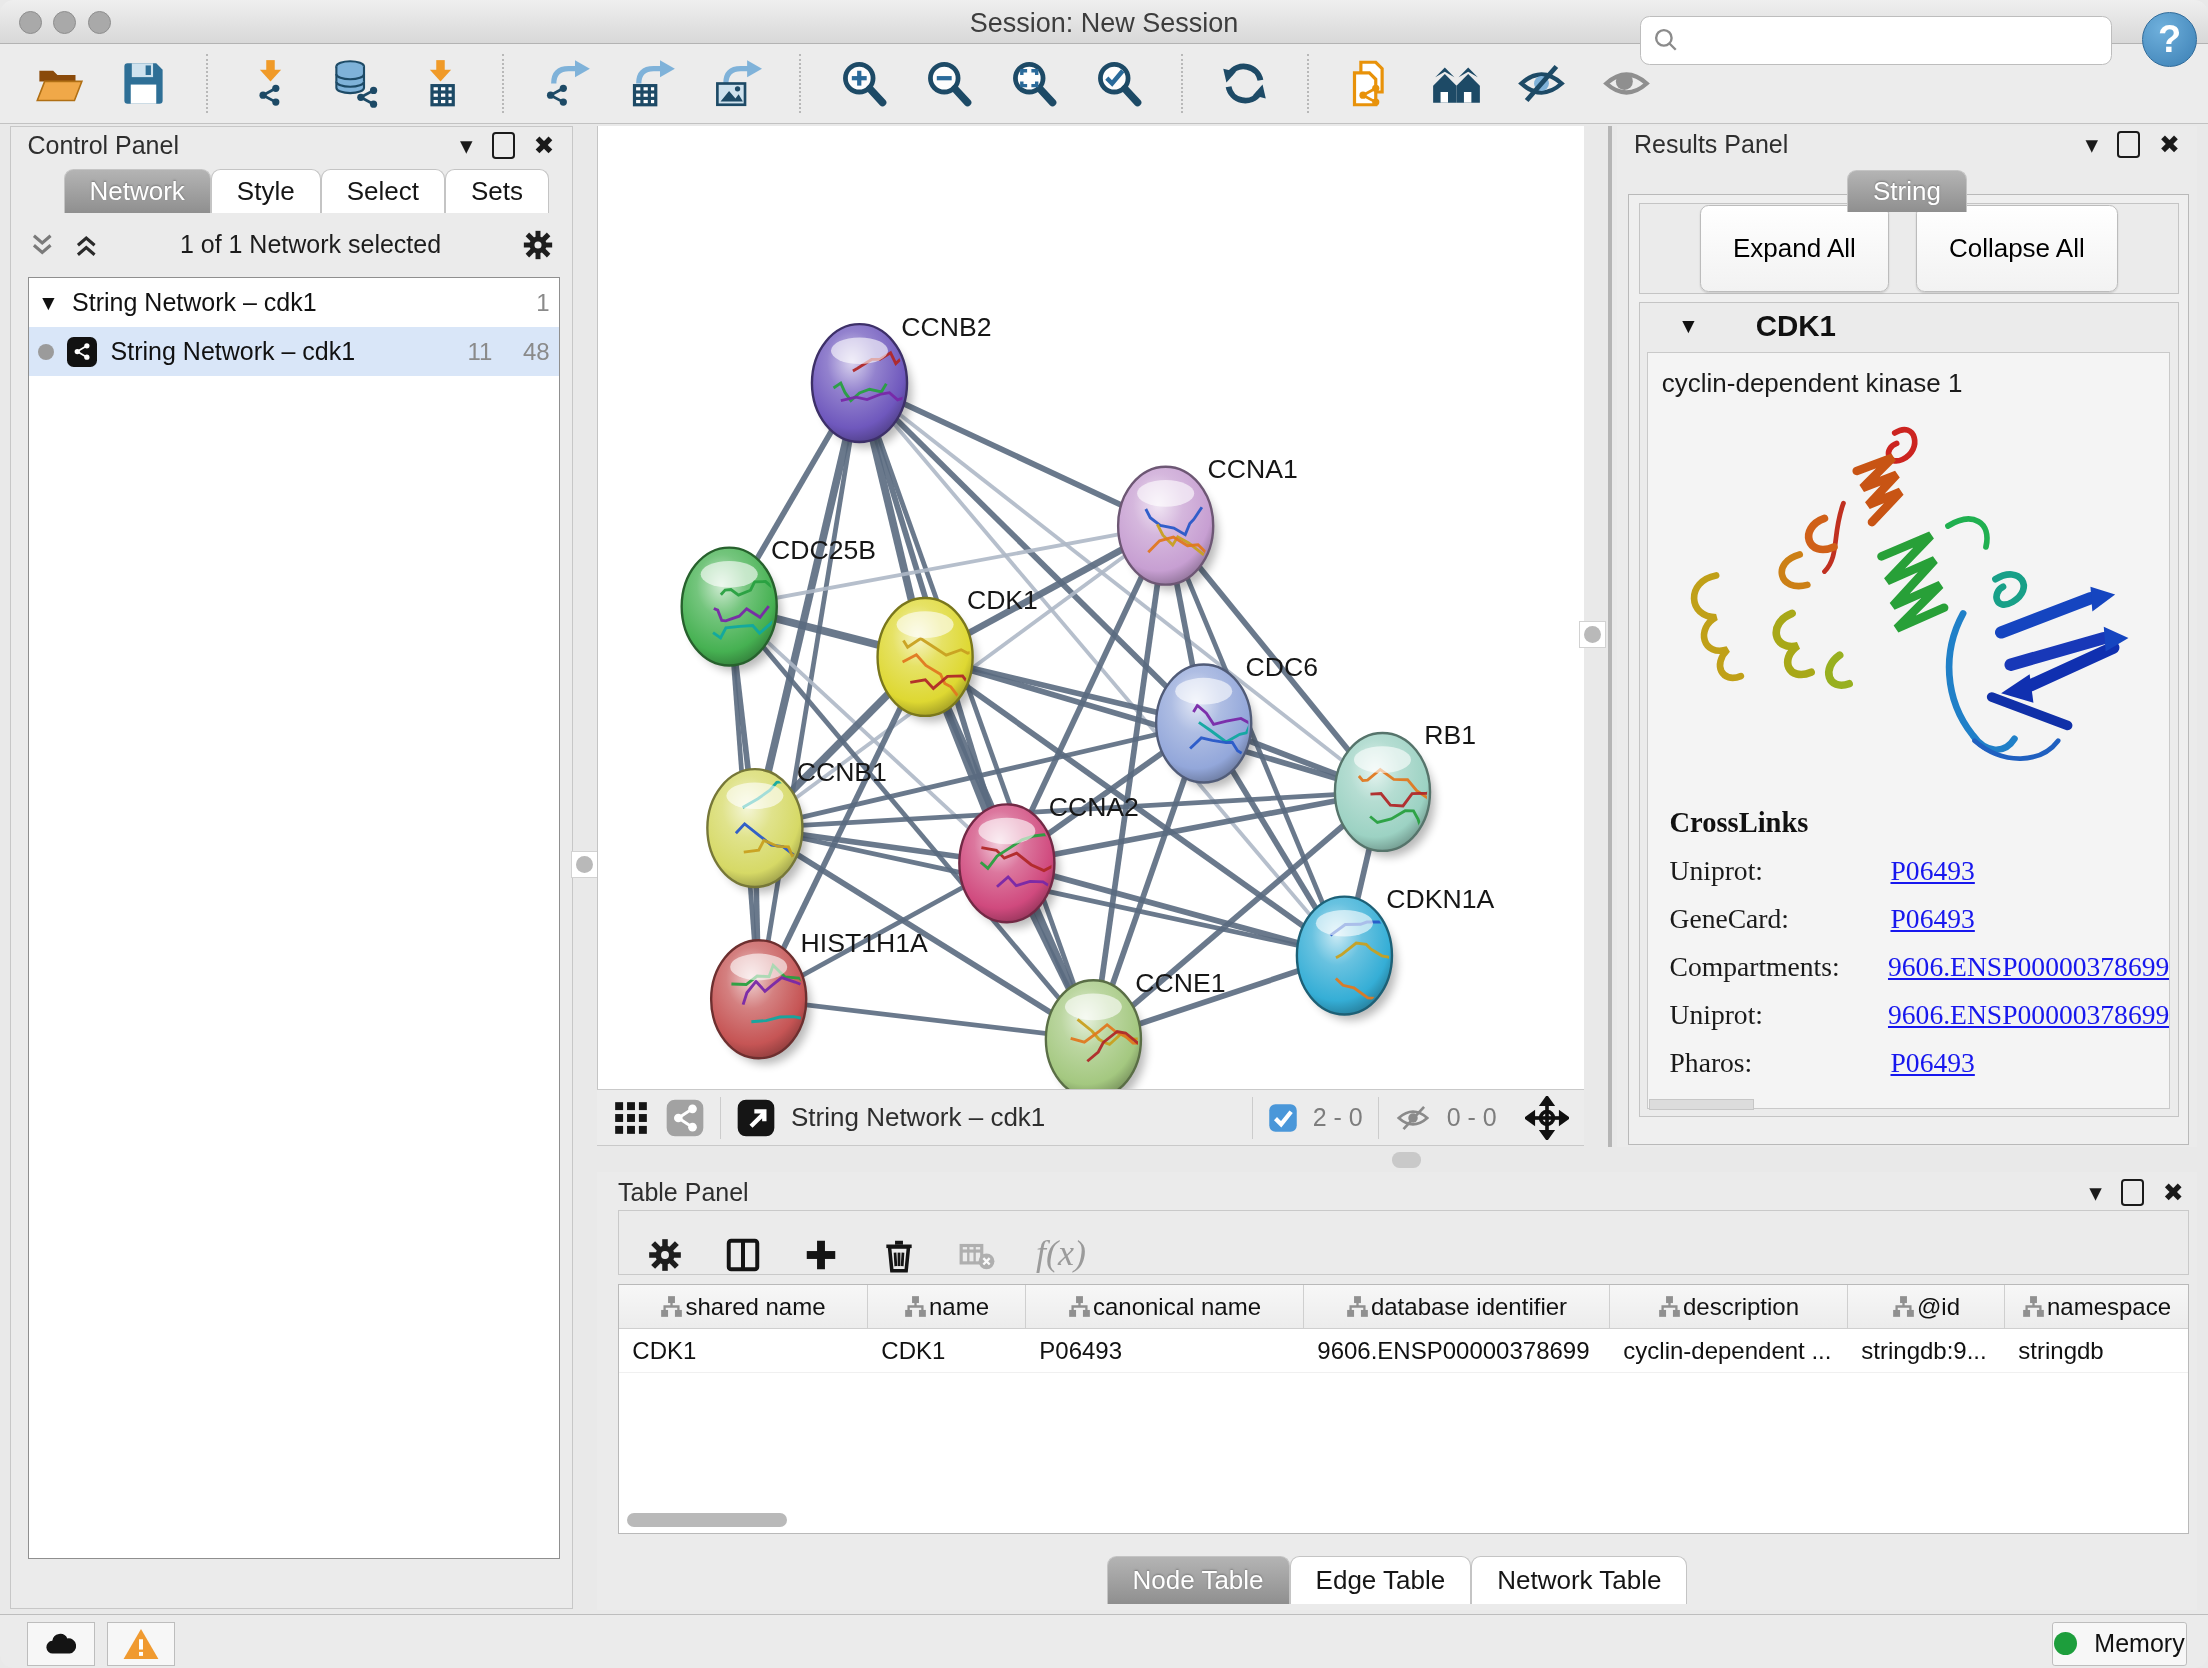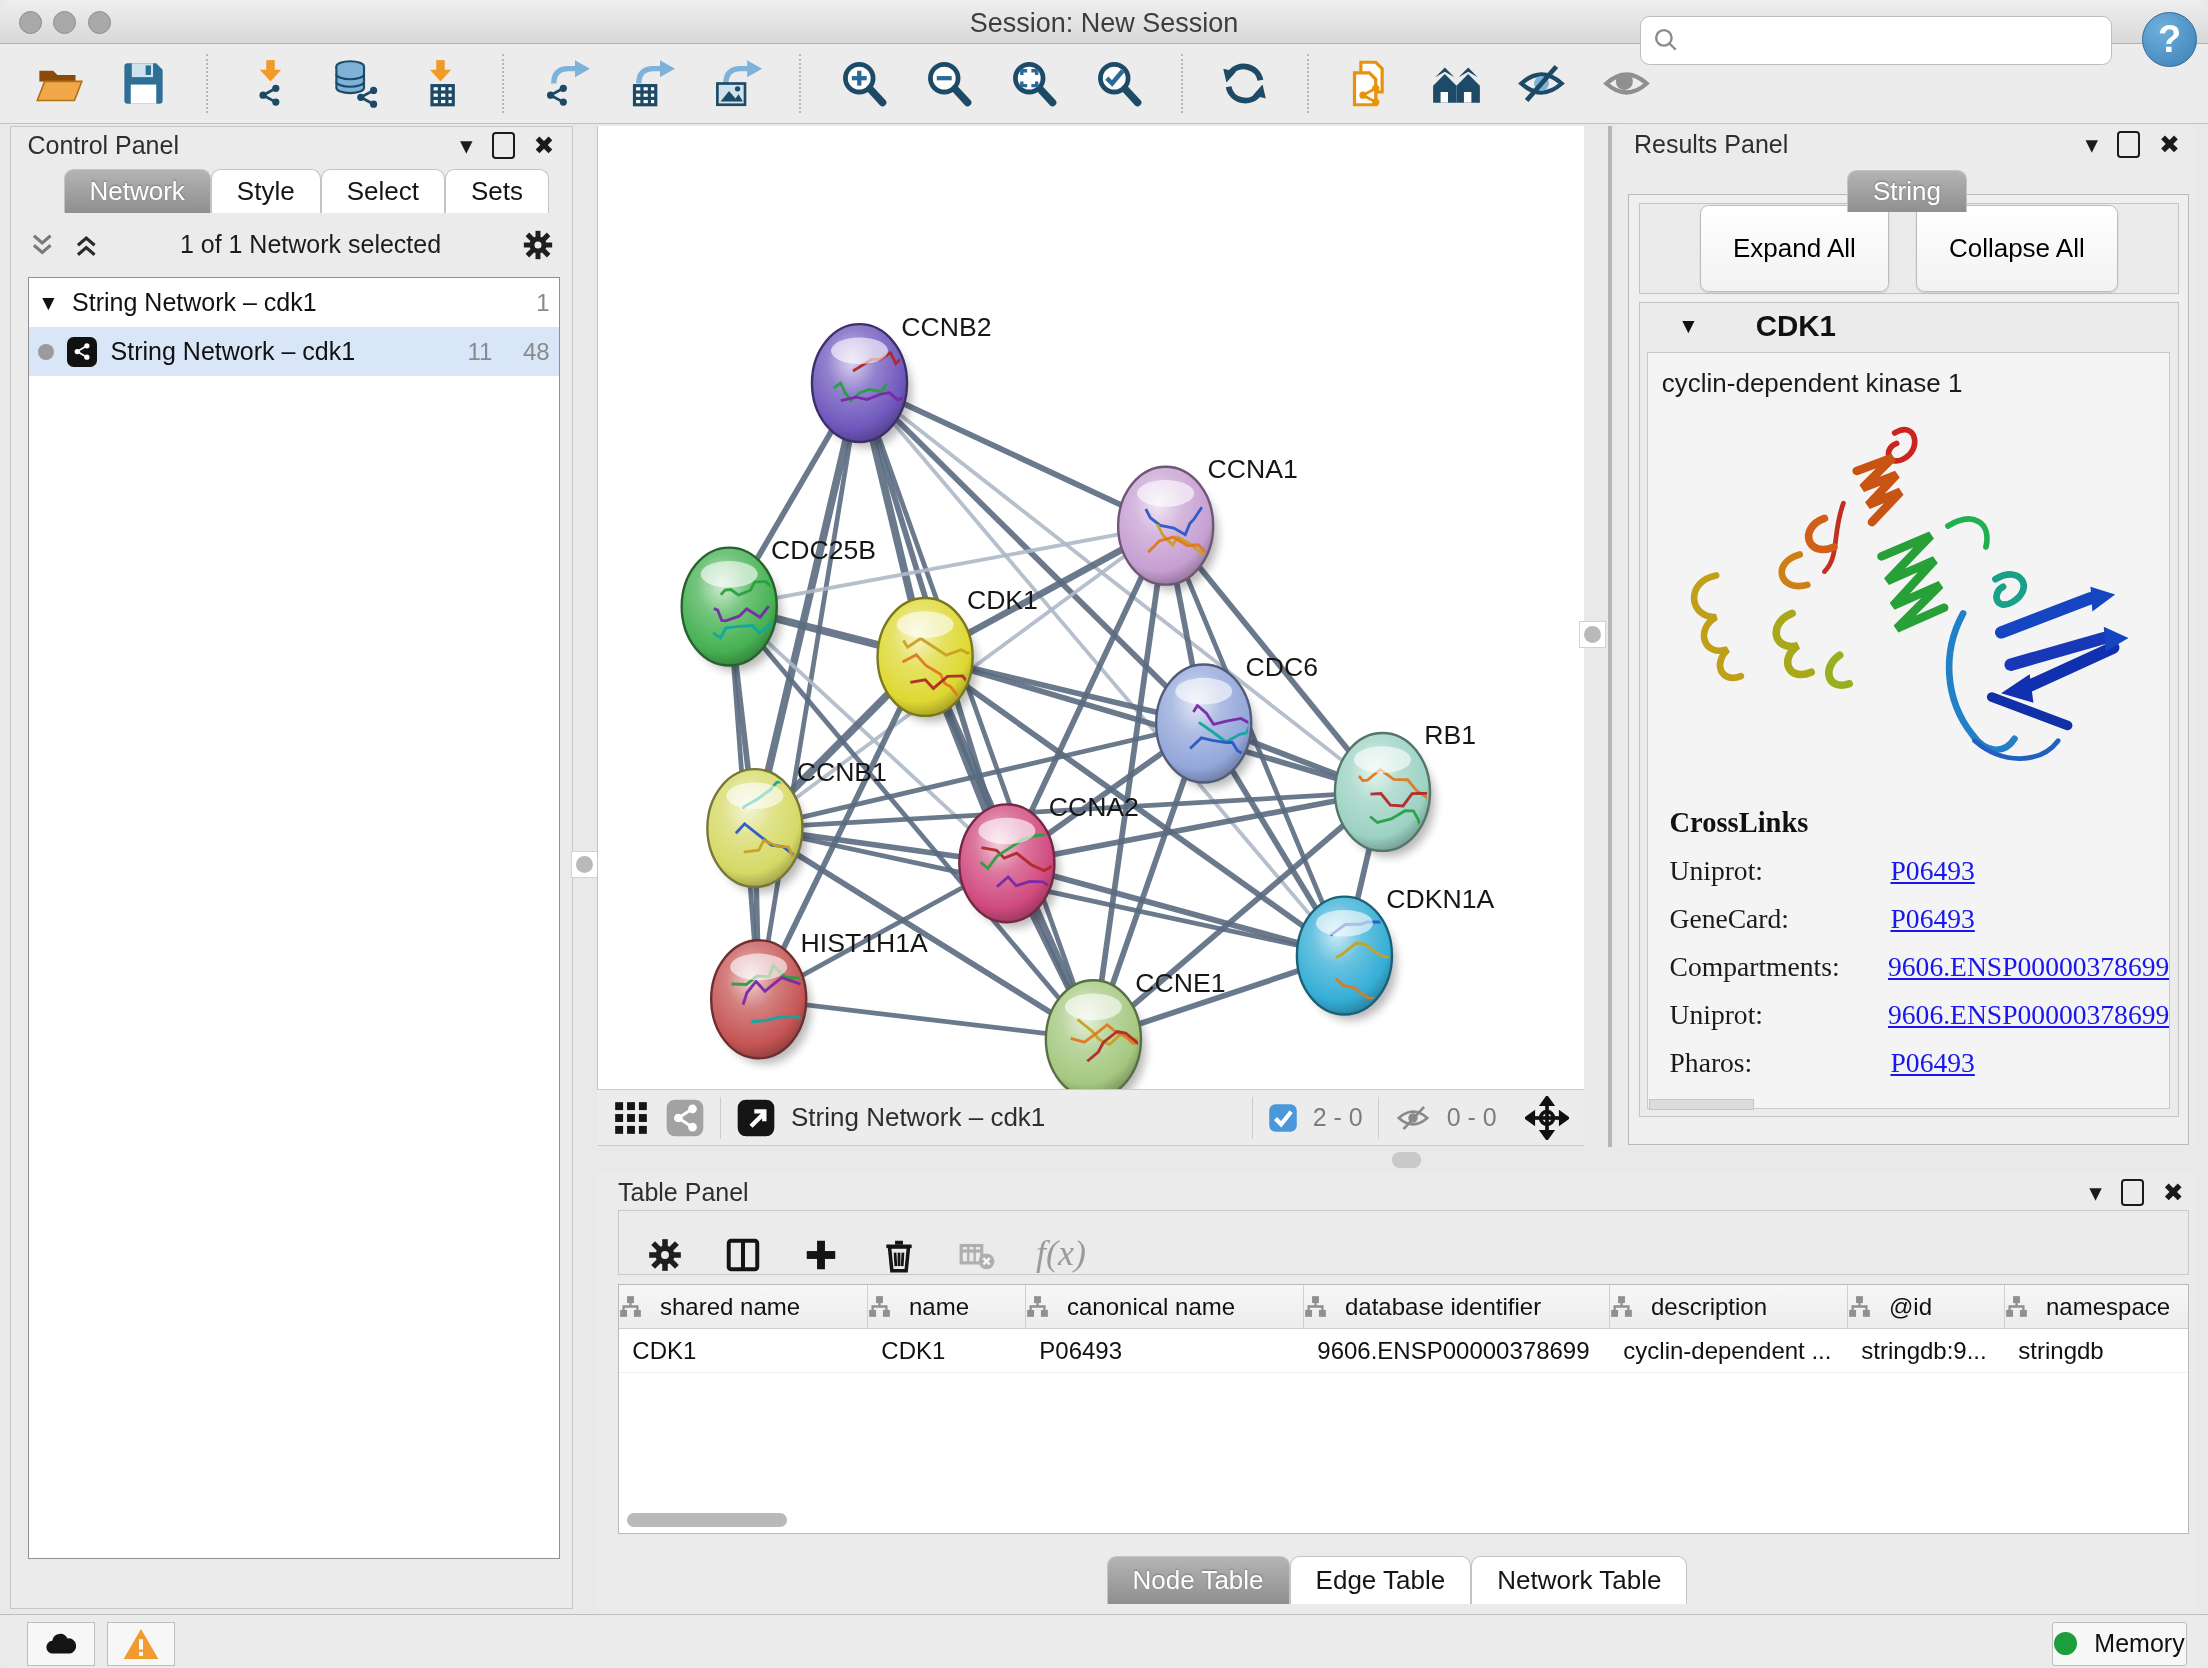--- a/index.html
+++ b/index.html
@@ -95,21 +95,21 @@
   
   #table-panel{position:absolute;left:597px;top:1172px;width:1600px;height:438px;background:#ebebeb;}
   #tp-head{display:flex;align-items:center;padding:5.7px 13.3px 0 21px;gap:19px;}
   #tp-toolbar{position:absolute;left:21px;right:7.6px;top:38px;height:65px;border:1.9px solid #c9c9c9;background:#ebebeb;
     display:flex;align-items:flex-end;padding-left:27px;gap:40px;}
   .tp-ic{display:inline-flex;align-items:center;justify-content:center;cursor:pointer;}
   .tp-ic svg{width:38px;height:38px;}
   .fx{font-family:"Liberation Serif",serif;font-style:italic;font-size:36px;color:#9b9b9b;cursor:default;}
   #tp-table{position:absolute;left:21px;right:7.6px;top:112px;bottom:76px;background:#fff;border:1.9px solid #b9b9b9;overflow:hidden;}
   #tp-header-row{display:flex;height:44px;background:linear-gradient(#f7f7f7,#ececec);border-bottom:1.9px solid #cfcfcf;}
-  .th{display:flex;align-items:center;gap:18px;font-size:24px;color:#111;
+  .th{display:flex;align-items:center;justify-content:center;gap:2px;font-size:24px;color:#111;
     border-right:1px solid #cfcfcf;overflow:hidden;white-space:nowrap;flex:0 0 auto;cursor:pointer;}
   .th svg{width:23px;height:23px;flex:0 0 auto;}
   #tp-row{display:flex;height:44px;border-bottom:1px solid #f0f0f0;}
   .td{font-size:24px;color:#111;padding:7.6px 0 0 13.3px;overflow:hidden;white-space:nowrap;flex:0 0 auto;cursor:default;}
   #tp-scroll{position:absolute;left:7.6px;bottom:5.7px;width:160px;height:14.3px;border-radius:7.6px;background:#b9b9b9;cursor:pointer;}
   #tp-tabs{position:absolute;left:0;right:0;bottom:5.7px;display:flex;justify-content:center;height:48px;}
   
   #statusbar{position:absolute;left:0;top:1614px;width:2208px;height:54px;background:#ebebeb;border-top:1.9px solid #bdbdbd;
     border-radius:0 0 13.3px 13.3px;}
   .sb-btn{position:absolute;top:6.7px;height:44px;background:#f7f7f7;border:1.9px solid #bdbdbd;display:flex;

